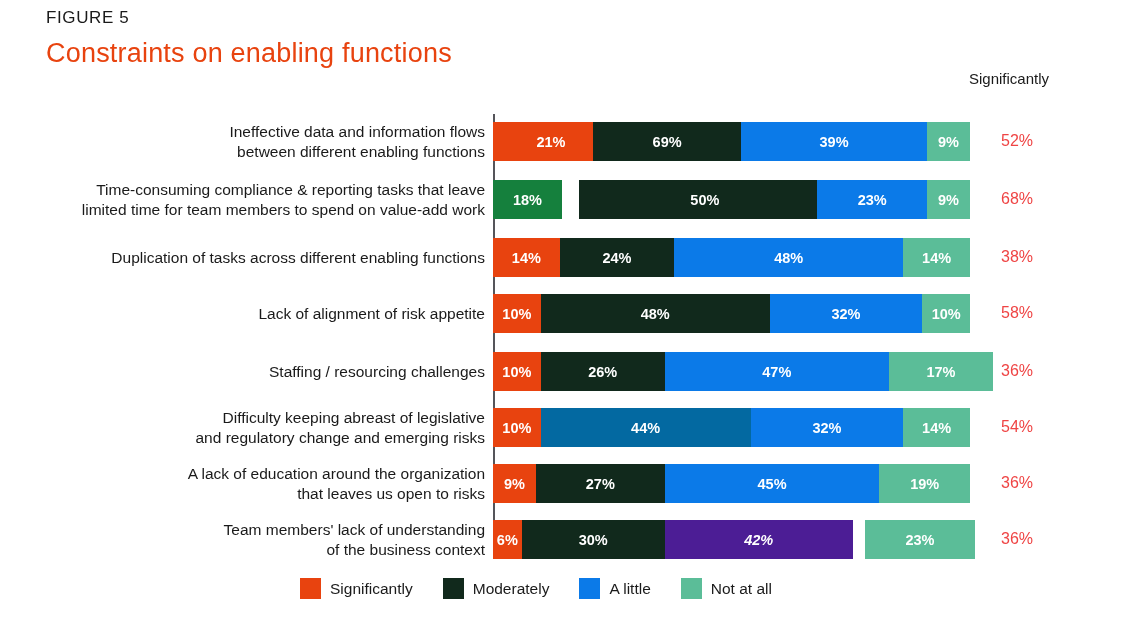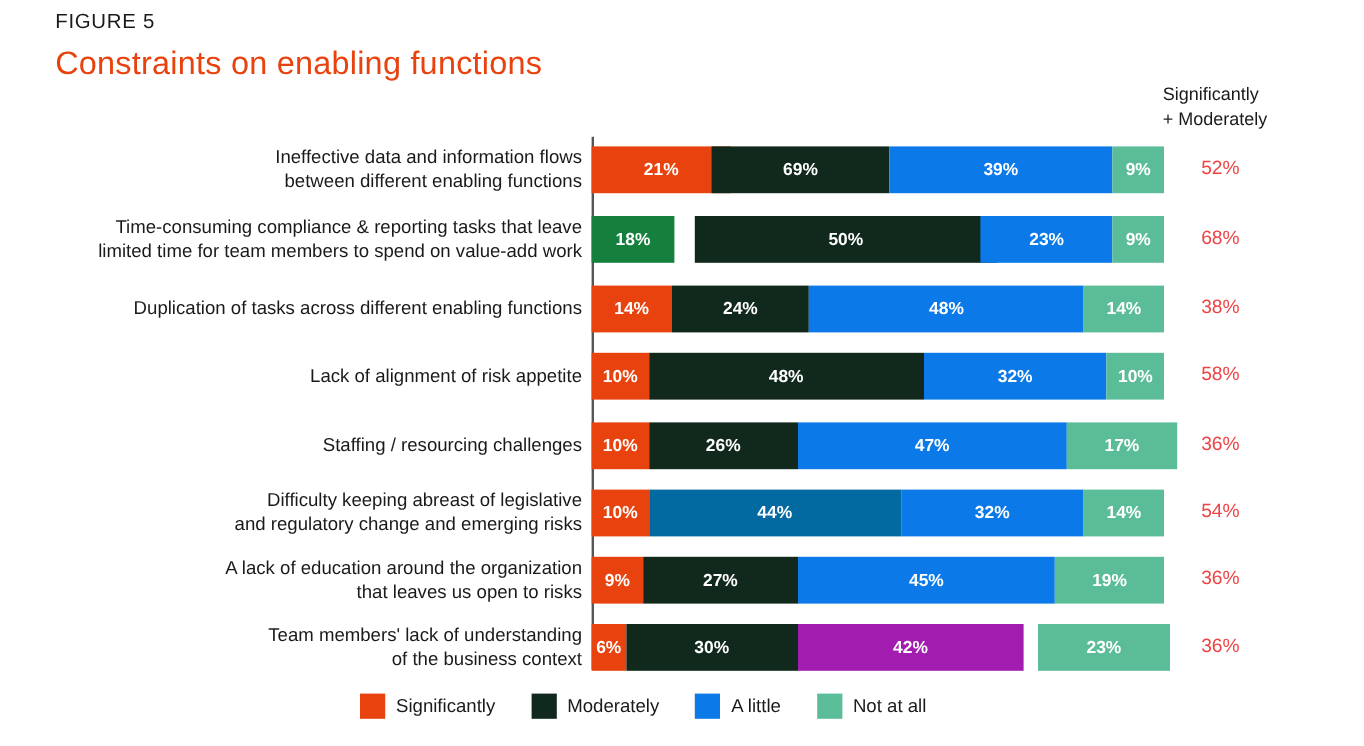--- a/index.html
+++ b/index.html
@@ -139,21 +139,20 @@
   }
 </style>
 </head>
 <body>
 
 <div class="figure-label">FIGURE 5</div>
 <div class="figure-title">Constraints on enabling functions</div>
 
 <div class="right-header">
   <div>Significantly</div>
-  <div>+ Moderately</div>
 </div>
 
 <div class="chart">
   <div class="axis-line"></div>
   <div class="labels" id="labels">
       <div class="cat-label" style="top: 7.5px;">
         <div>Ineffective data and information flows</div>
         <div>between different enabling functions</div>
       </div>
       <div class="cat-label" style="top: 65.5px;">
@@ -204,38 +203,38 @@
       <div class="row" style="top: 180px;">
         <div class="seg" style="left: 0px; width: 47.7px; background: rgb(232, 67, 15);">10%</div>
         <div class="seg dark" style="left: 47.7px; width: 228.96px; background: rgb(17, 41, 28);">48%</div>
         <div class="seg" style="left: 276.66px; width: 152.64px; background: rgb(11, 122, 232);">32%</div>
         <div class="seg" style="left: 429.3px; width: 47.7px; background: rgb(91, 189, 152);">10%</div>
       </div>
       <div class="row" style="top: 238px;">
         <div class="seg" style="left: 0px; width: 47.7px; background: rgb(232, 67, 15);">10%</div>
         <div class="seg dark" style="left: 47.7px; width: 124.02px; background: rgb(17, 41, 28);">26%</div>
         <div class="seg" style="left: 171.72px; width: 224.19px; background: rgb(11, 122, 232);">47%</div>
-        <div class="seg" style="left: 395.91px; width: 92px; background: rgb(91, 189, 152);">17%</div>
+        <div class="seg" style="left: 395.91px; width: 104px; background: rgb(91, 189, 152);">17%</div>
       </div>
       <div class="row" style="top: 294px;">
         <div class="seg" style="left: 0px; width: 47.7px; background: rgb(232, 67, 15);">10%</div>
         <div class="seg dark" style="left: 47.7px; width: 209.88px; background: #0369a1;">44%</div>
         <div class="seg" style="left: 257.58px; width: 152.64px; background: rgb(11, 122, 232);">32%</div>
         <div class="seg" style="left: 410.22px; width: 66.78px; background: rgb(91, 189, 152);">14%</div>
       </div>
       <div class="row" style="top: 350px;">
         <div class="seg" style="left: 0px; width: 42.93px; background: rgb(232, 67, 15);">9%</div>
         <div class="seg dark" style="left: 42.93px; width: 128.79px; background: rgb(17, 41, 28);">27%</div>
         <div class="seg" style="left: 171.72px; width: 214.65px; background: rgb(11, 122, 232);">45%</div>
         <div class="seg" style="left: 386.37px; width: 90.63px; background: rgb(91, 189, 152);">19%</div>
       </div>
       <div class="row" style="top: 406px;">
         <div class="seg" style="left: 0px; width: 28.62px; background: rgb(232, 67, 15);">6%</div>
         <div class="seg dark" style="left: 28.62px; width: 143.1px; background: rgb(17, 41, 28);">30%</div>
-        <div class="seg" style="left: 171.72px; width: 188px; background: #a21caf;">42%</div>
+        <div class="seg" style="left: 171.72px; width: 188px; background: #4c1d95; font-style: italic;">42%</div>
         <div class="seg" style="left: 372.06px; width: 109.71px; background: rgb(91, 189, 152);">23%</div>
       </div>
     </div>
   <div class="totals" id="totals">
       <div class="total-val" style="top: 18px;">52%</div>
       <div class="total-val" style="top: 76px;">68%</div>
       <div class="total-val" style="top: 134px;">38%</div>
       <div class="total-val" style="top: 190px;">58%</div>
       <div class="total-val" style="top: 248px;">36%</div>
       <div class="total-val" style="top: 304px;">54%</div>

